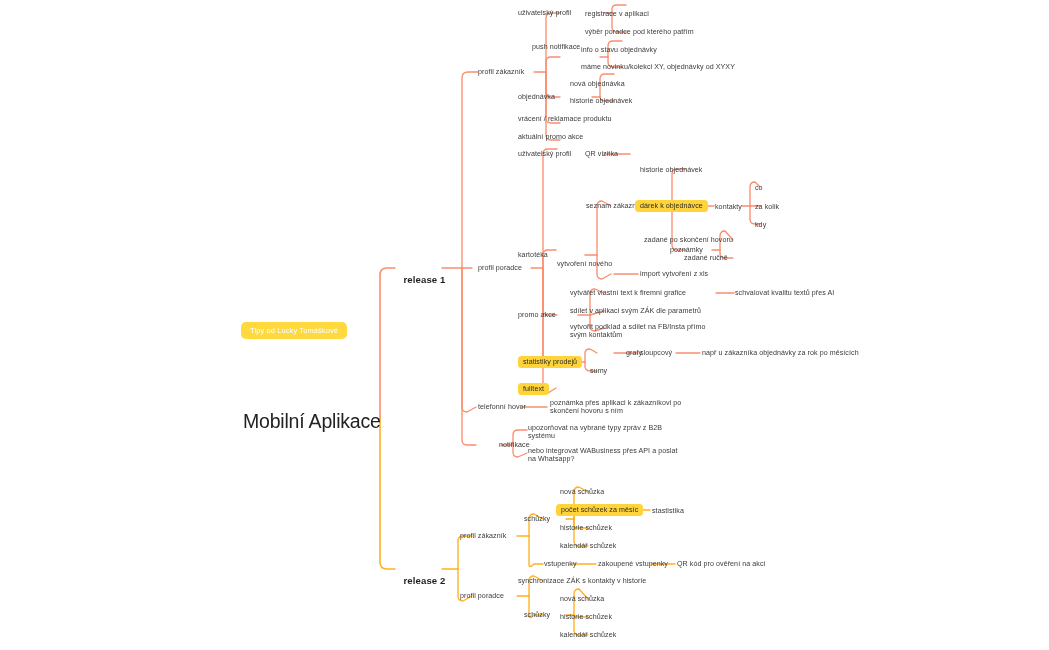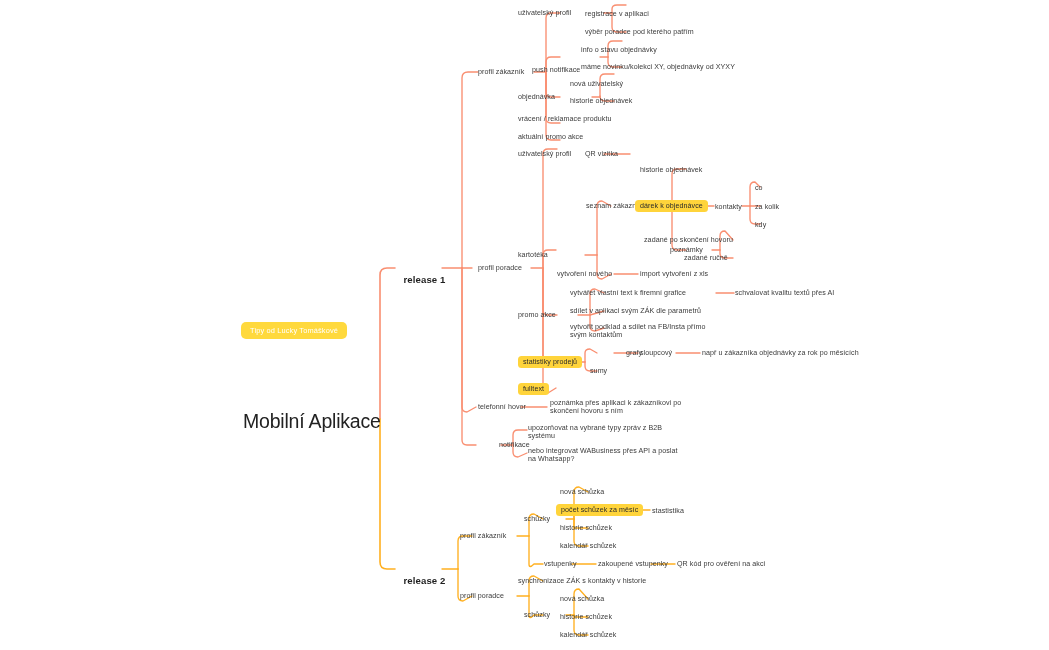--- a/index.html
+++ b/index.html
@@ -202,26 +202,26 @@
 <div class="node rel" style="left:398px;top:564px;">
   <span>release 2</span>
 </div>
 
 <div class="node" style="left:478px;top:68px;">profil zákazník</div>
 
 <div class="node" style="left:518px;top:9px;">uživatelský profil</div>
 <div class="node" style="left:585px;top:10px;">registrace v aplikaci</div>
 <div class="node" style="left:585px;top:28px;">výběr poradce pod kterého patřím</div>
 
-<div class="node" style="left:518px;top:66px;padding-left:14px;">push notifikace</div>
+<div class="node" style="left:518px;top:43px;padding-left:14px;">push notifikace</div>
 <div class="node" style="left:581px;top:46px;">info o stavu objednávky</div>
 <div class="node" style="left:581px;top:63px;">máme novinku/kolekci XY, objednávky od XYXY</div>
 
 <div class="node" style="left:518px;top:93px;">objednávka</div>
-<div class="node" style="left:570px;top:80px;">nová uživatelský</div>
+<div class="node" style="left:570px;top:80px;">nová objednávka</div>
 <div class="node" style="left:570px;top:97px;">historie objednávek</div>
 
 <div class="node" style="left:518px;top:115px;">vrácení / reklamace produktu</div>
 <div class="node" style="left:518px;top:133px;">aktuální promo akce</div>
 
 <div class="node" style="left:478px;top:264px;">profil poradce</div>
 
 <div class="node" style="left:518px;top:150px;">uživatelský profil</div>
 <div class="node" style="left:585px;top:150px;">QR vizitka</div>
 
@@ -233,21 +233,21 @@
 <div class="node hl" style="left:635px;top:200px;">dárek k objednávce</div>
 <div class="node" style="left:715px;top:203px;">kontakty</div>
 <div class="node" style="left:755px;top:184px;">co</div>
 <div class="node" style="left:755px;top:203px;">za kolik</div>
 <div class="node" style="left:755px;top:221px;">kdy</div>
 
 <div class="node" style="left:670px;top:246px;">poznámky</div>
 <div class="node" style="left:644px;top:236px;">zadané po skončení hovoru</div>
 <div class="node" style="left:684px;top:254px;">zadané ručně</div>
 
-<div class="node" style="left:557px;top:270px;">vytvoření nového</div>
+<div class="node" style="left:557px;top:260px;">vytvoření nového</div>
 <div class="node" style="left:640px;top:270px;">import vytvoření z xls</div>
 
 <div class="node" style="left:518px;top:311px;">promo akce</div>
 <div class="node" style="left:570px;top:289px;">vytvářet vlastní text k firemní grafice</div>
 <div class="node" style="left:735px;top:289px;">schvalovat kvalitu textů přes AI</div>
 <div class="node" style="left:570px;top:307px;">sdílet v aplikaci svým ZÁK dle parametrů</div>
 <div class="node wrap" style="left:570px;top:323px;">vytvořit podklad a sdílet na FB/Insta přímo
 svým kontaktům</div>
 
 <div class="node hl" style="left:518px;top:356px;">statistiky prodejů</div>

